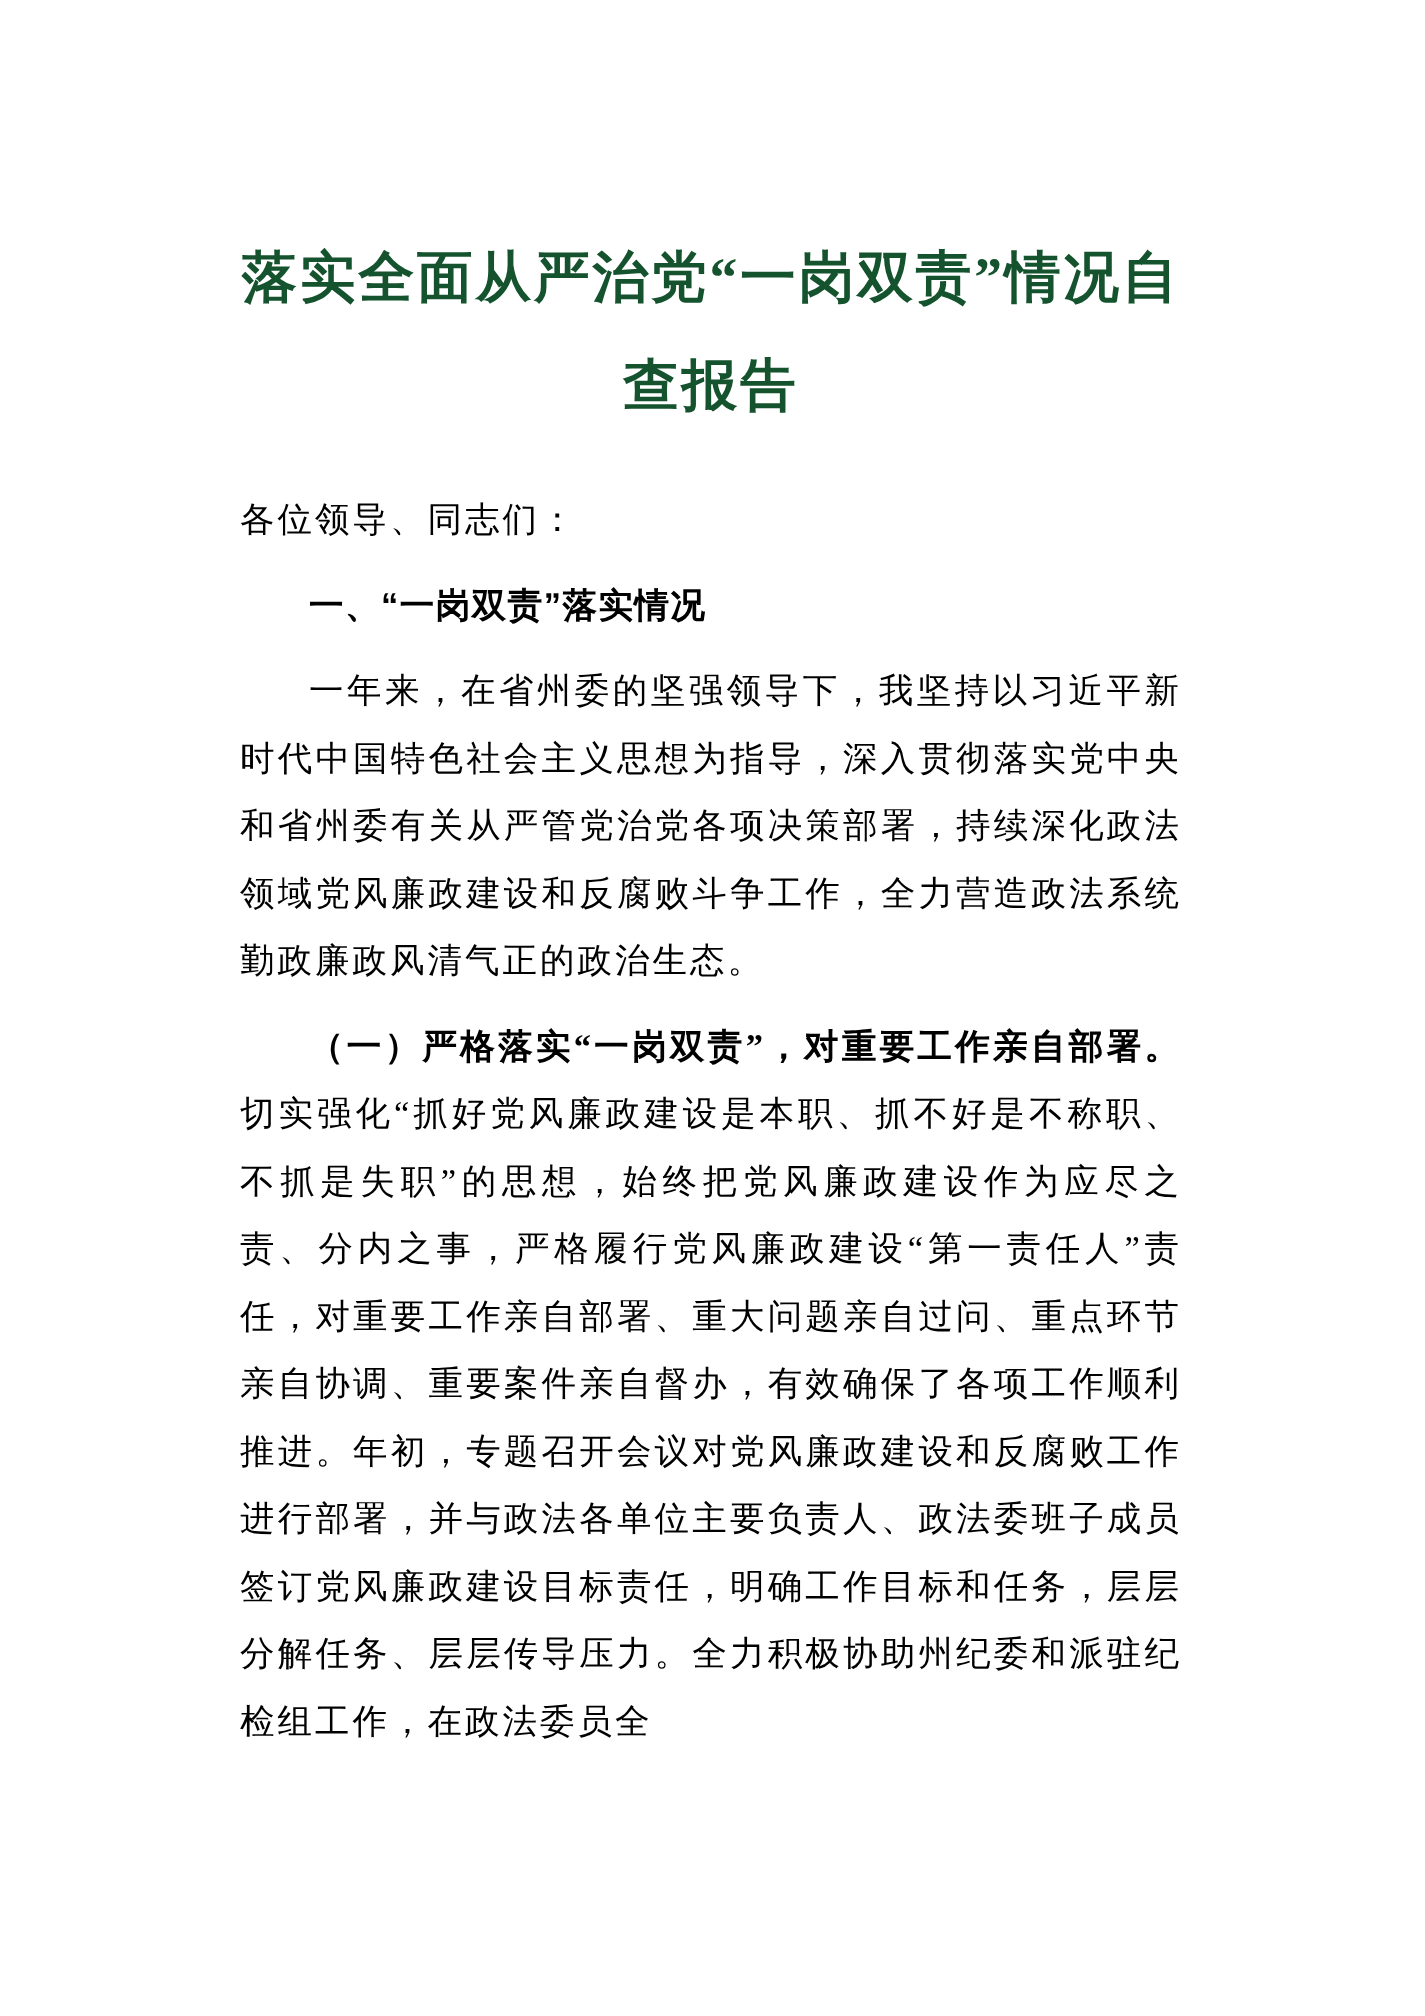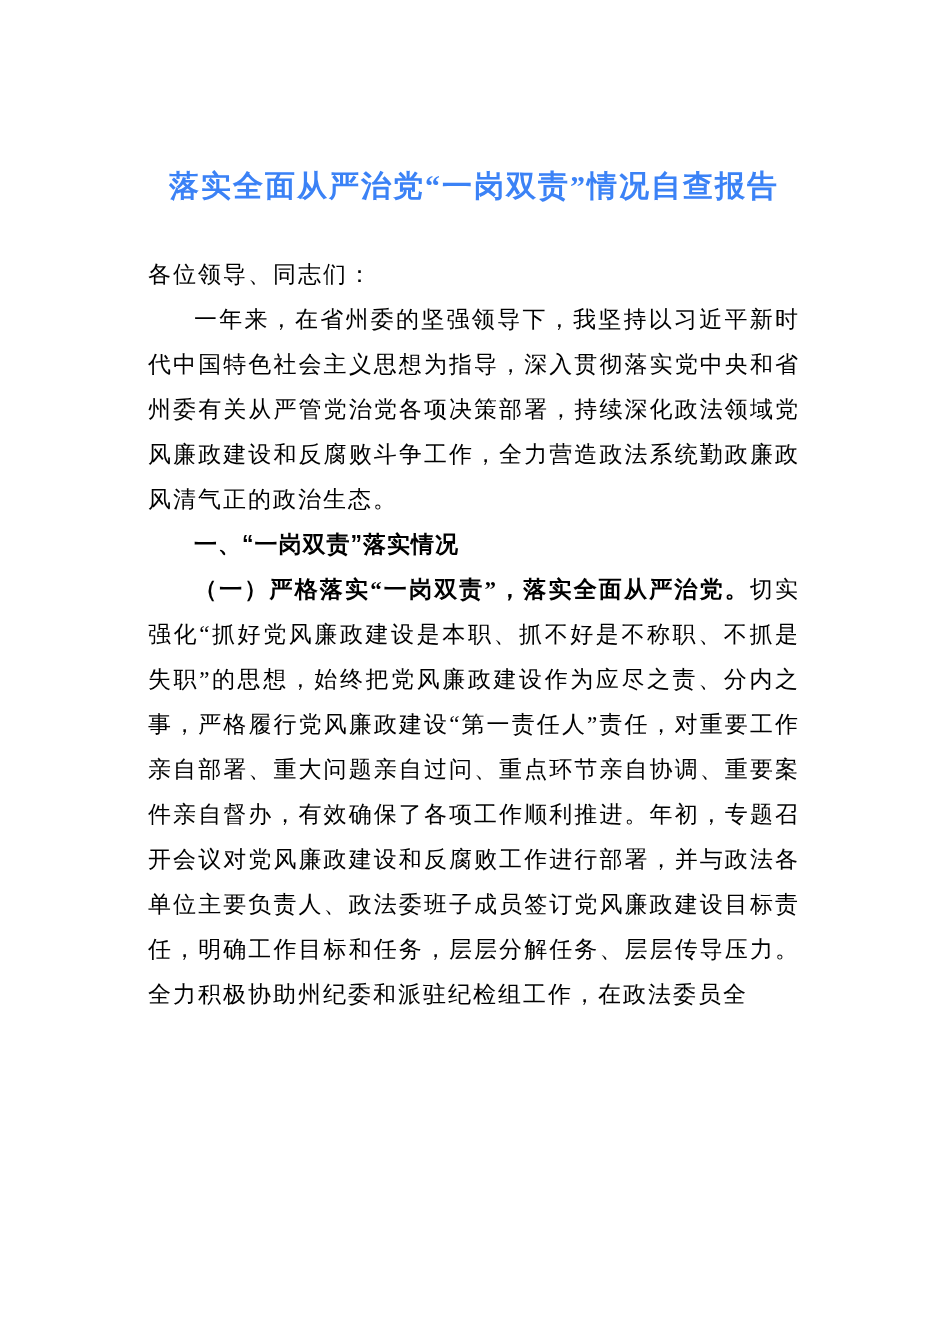--- a/index.html
+++ b/index.html
@@ -17,36 +17,36 @@
   .page {
     box-sizing: border-box;
     width: 950px;
     height: 1344px;
     padding: 150px 150px 0 148px;
     background: #ffffff;
     overflow: hidden;
   }
   .doc-title {
     margin: 0 0 30px 0;
-    font-size: 30px;
+    font-size: 37px;
     font-weight: 700;
     line-height: 72px;
     text-align: center;
     letter-spacing: 2px;
-    color: #3b82f6;
+    color: #14532d;
   }
   .doc-body {
     font-size: 23px;
     line-height: 45px;
     letter-spacing: 2px;
     text-align: justify;
     text-justify: inter-ideograph;
   }
   .para {
-    margin: 0;
+    margin: 12px;
     text-indent: 2em;
   }
   .para.no-indent {
     text-indent: 0;
   }
   .para.heading {
     font-weight: 700;
     font-family: "Liberation Sans", "DejaVu Sans", sans-serif;
     letter-spacing: 1px;
   }
@@ -57,19 +57,19 @@
 </head>
 <body>
 
 <div class="page">
   <h1 class="doc-title">落实全面从严治党“一岗双责”情况自查报告</h1>
 
   <div class="doc-body">
     <p class="para no-indent">各位领导、同志们：</p>
 
 
+    <p class="para heading">一、“一岗双责”落实情况</p>
+
     <p class="para">一年来，在省州委的坚强领导下，我坚持以习近平新时代中国特色社会主义思想为指导，深入贯彻落实党中央和省州委有关从严管党治党各项决策部署，持续深化政法领域党风廉政建设和反腐败斗争工作，全力营造政法系统勤政廉政风清气正的政治生态。</p>
 
-    <p class="para heading">一、“一岗双责”落实情况</p>
-
-    <p class="para"><span class="lead-bold">（一）严格落实“一岗双责”，落实全面从严治党。</span><span>切实强化“抓好党风廉政建设是本职、抓不好是不称职、不抓是失职”的思想，始终把党风廉政建设作为应尽之责、分内之事，严格履行党风廉政建设“第一责任人”责任，对重要工作亲自部署、重大问题亲自过问、重点环节亲自协调、重要案件亲自督办，有效确保了各项工作顺利推进。年初，专题召开会议对党风廉政建设和反腐败工作进行部署，并与政法各单位主要负责人、政法委班子成员签订党风廉政建设目标责任，明确工作目标和任务，层层分解任务、层层传导压力。全力积极协助州纪委和派驻纪检组工作，在政法委员全</span></p>
+    <p class="para"><span class="lead-bold">（一）严格落实“一岗双责”，对重要工作亲自部署。</span><span>切实强化“抓好党风廉政建设是本职、抓不好是不称职、不抓是失职”的思想，始终把党风廉政建设作为应尽之责、分内之事，严格履行党风廉政建设“第一责任人”责任，对重要工作亲自部署、重大问题亲自过问、重点环节亲自协调、重要案件亲自督办，有效确保了各项工作顺利推进。年初，专题召开会议对党风廉政建设和反腐败工作进行部署，并与政法各单位主要负责人、政法委班子成员签订党风廉政建设目标责任，明确工作目标和任务，层层分解任务、层层传导压力。全力积极协助州纪委和派驻纪检组工作，在政法委员全</span></p>
   </div>
 </div>
 
 </body></html>

